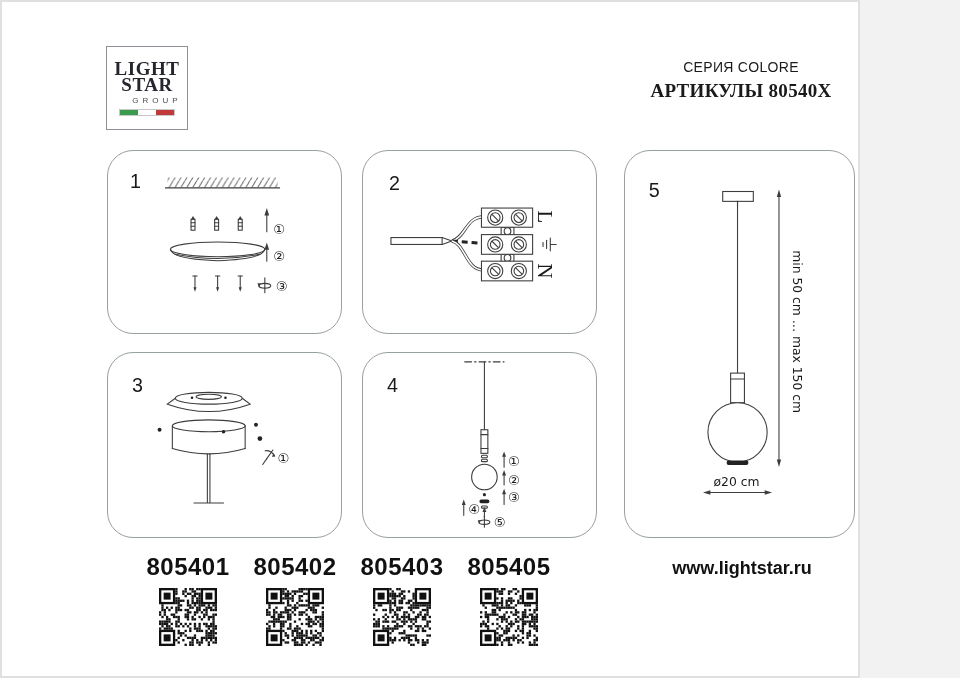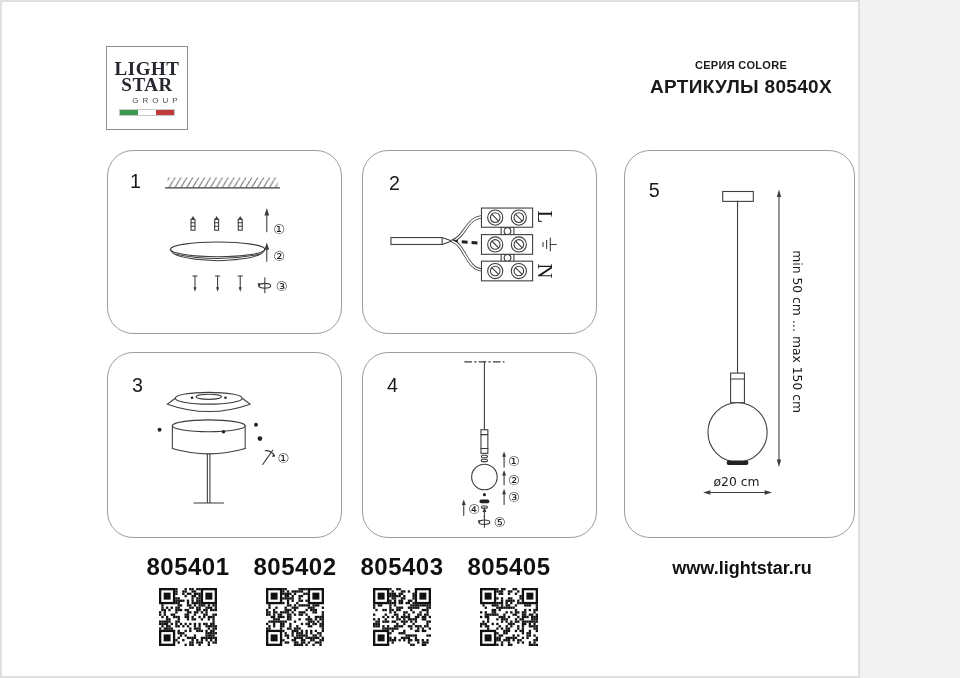--- a/index.html
+++ b/index.html
@@ -16,22 +16,22 @@
     background:#fff;
   }
   .logo-word { font-family:"Liberation Serif", serif; font-weight:bold; font-size:19px;
     line-height:16px; letter-spacing:0.5px; color:#26262e; }
   .logo-group { font-size:8px; letter-spacing:4px; color:#4a4a52; margin:3px 0 4px 20px; }
   .title {
     position:absolute; left:200px; top:53px;
     font-weight:bold; font-size:17.5px; line-height:23px; letter-spacing:0.2px; color:#111;
   }
   .series-block { position:absolute; left:620px; top:57px; width:238px; text-align:center; }
-  .series-name { font-weight:bold; font-size:11px; letter-spacing:0.3px; }
-  .series-articles { font-weight:bold; font-size:19px; margin-top:5px; letter-spacing:0.3px; }
+  .series-name { font-weight:normal; font-size:14px; letter-spacing:0.3px; }
+  .series-articles { font-weight:bold; font-size:19px; margin-top:5px; letter-spacing:0.3px;font-family:Liberation Serif, serif; }
   
   .panel {
     position:absolute; border:1.5px solid #99a0a1; border-radius:26px;
     box-sizing:border-box; background:#fff;
   }
   #p1 { left:105px; top:148px; width:235px; height:184px; }
   #p2 { left:360px; top:148px; width:235px; height:184px; }
   #p3 { left:105px; top:350px; width:235px; height:186px; }
   #p4 { left:360px; top:350px; width:235px; height:186px; }
   #p5 { left:622px; top:148px; width:231px; height:388px; }

